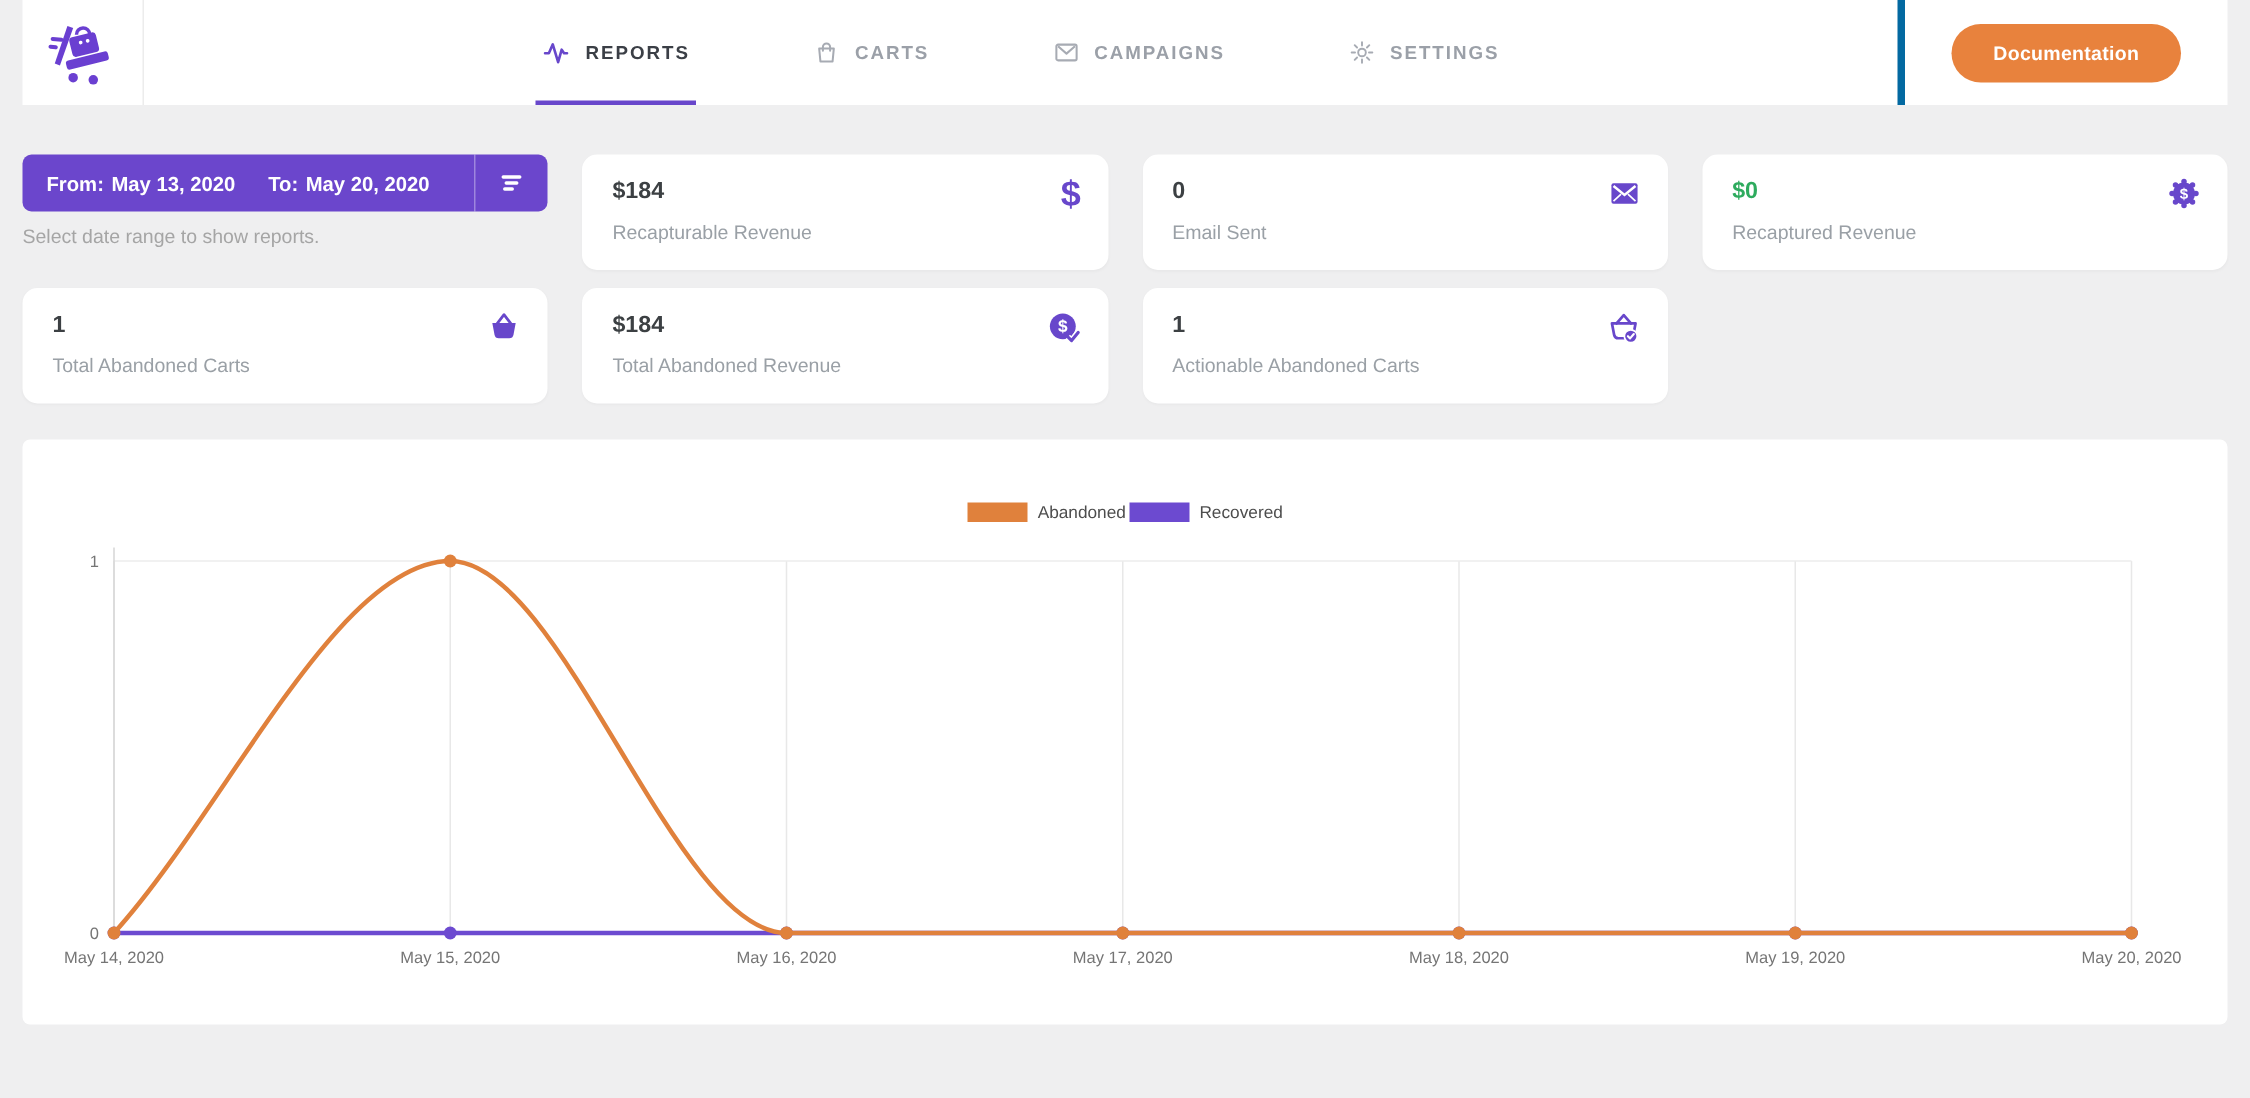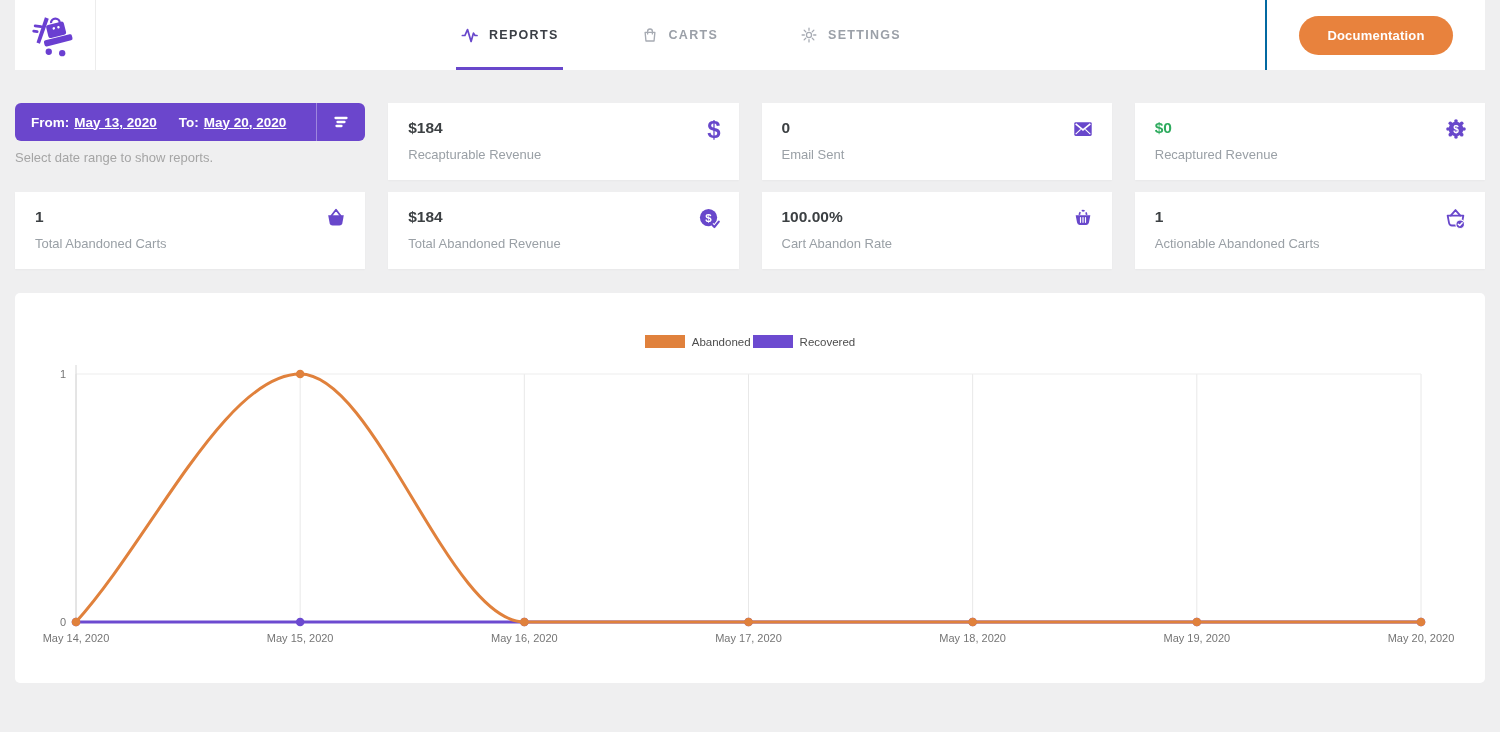--- a/index.html
+++ b/index.html
@@ -25,50 +25,50 @@
     font-size: 12.5px; font-weight: 700; letter-spacing: 1.3px;
     color: #9ba0a8; position: relative; cursor: pointer; padding: 0 4px;
   }
   .tab .ticon { display: flex; align-items: center; }
   .tab.active { color: #3b3f46; }
   .tab.active::after {
     content: ""; position: absolute; left: 0; right: 0; bottom: 0;
     height: 3px; background: #6847cb;
   }
   .header-right {
-    width: 220px; border-left: 2px solid #0369a1;
+    width: 220px; border-left: 5px solid #0369a1;
     display: flex; align-items: center; justify-content: center;
   }
   .doc-btn {
     background: #e8823d; color: #fff; border: none; cursor: pointer;
     font-family: "Liberation Sans", sans-serif;
     font-size: 13px; font-weight: 700; letter-spacing: .2px;
     padding: 12px 28px; border-radius: 20px;
   }
   
   .grid {
     margin: 33px 15px 0; display: grid;
     grid-template-columns: repeat(4, 1fr); column-gap: 23px; row-gap: 12px;
   }
   .datebar {
     height: 38px; background: #6b46cc; border-radius: 6px;
     display: flex; align-items: center; padding: 0 0 0 16px;
     color: #fff; font-size: 13.5px; cursor: pointer;
   }
   .datebar .dlabel { font-weight: 700; margin-right: 5px; }
-  .datebar .dval  { font-weight: 600; margin-right: 22px; text-decoration: underline; }
+  .datebar .dval  { font-weight: 600; margin-right: 22px; }
   .datebar .spacer { flex: 1; }
   .datebar .dsep { width: 1px; height: 38px; background: rgba(255,255,255,.35); }
   .datebar .ficon {
     width: 48px; display: flex; align-items: center; justify-content: center;
     height: 100%;
   }
   .hint { margin-top: 9px; font-size: 13px; color: #a5a5a5; }
   .card {
-    background: #fff; border-radius: 0; padding: 16px 20px 18px;
+    background: #fff; border-radius: 10px; padding: 16px 20px 18px;
     position: relative; min-height: 72px;
     box-shadow: 0 1px 2px rgba(0,0,0,.03);
   }
   .card .value { font-size: 15.5px; font-weight: 700; color: #3c4043; }
   .card .label { margin-top: 10px; font-size: 13px; color: #9aa0a6; }
   .card .cicon { position: absolute; top: 15px; right: 18px; }
   
   .chart-panel {
     margin: 24px 15px 0; background: #fff; border-radius: 5px;
     height: 390px; padding-top: 29px;
@@ -115,20 +115,29 @@
         <span class="ticon">
           <svg width="18" height="18" viewBox="0 0 24 24" fill="none" stroke="#a7abb3" stroke-width="1.8" stroke-linejoin="round">
             <path d="M5.5 8.5h13l-1.1 11.5H6.6L5.5 8.5z"></path>
             <path d="M8.8 10.5V7.2a3.2 3.2 0 0 1 6.4 0v3.3" stroke-linecap="round"></path>
           </svg>
         </span>
         <span>CARTS</span>
       </div>
       <div class="tab">
         <span class="ticon">
+          <svg width="18" height="18" viewBox="0 0 24 24" fill="none" stroke="#a7abb3" stroke-width="1.8" stroke-linejoin="round">
+            <rect x="3" y="5" width="18" height="14" rx="1.5"></rect>
+            <polyline points="4.5,6.5 12,13 19.5,6.5"></polyline>
+          </svg>
+        </span>
+        <span>CAMPAIGNS</span>
+      </div>
+      <div class="tab">
+        <span class="ticon">
           <svg width="18" height="18" viewBox="0 0 24 24" fill="none" stroke="#a7abb3" stroke-width="1.7">
             <circle cx="12" cy="12" r="3.4"></circle>
             <path d="M12 2.8v3M12 18.2v3M2.8 12h3M18.2 12h3M5.5 5.5l2.1 2.1M16.4 16.4l2.1 2.1M18.5 5.5l-2.1 2.1M7.6 16.4l-2.1 2.1" stroke-linecap="round"></path>
           </svg>
         </span>
         <span>SETTINGS</span>
       </div>
     </nav>
   <div class="header-right">
     <button class="doc-btn">Documentation</button>
@@ -194,29 +203,20 @@
         </svg></span>
     </div>
     <div class="card">
       <div class="value">$184</div>
       <div class="label">Total Abandoned Revenue</div>
       <span class="cicon"><svg width="23" height="23" viewBox="0 0 24 24">
           <circle cx="11" cy="11" r="9" fill="#6847cb"></circle>
           <text x="11" y="15.2" font-size="12" font-weight="bold" fill="#fff" text-anchor="middle" font-family="Liberation Sans, sans-serif">$</text>
           <path d="M14.5 18.3l2.6 2.6 4.6-5.6" fill="none" stroke="#fff" stroke-width="4.2"></path>
           <path d="M14.5 18.3l2.6 2.6 4.6-5.6" fill="none" stroke="#6847cb" stroke-width="2.2" stroke-linecap="round" stroke-linejoin="round"></path>
-        </svg></span>
-    </div>
-    <div class="card">
-      <div class="value">100.00%</div>
-      <div class="label">Cart Abandon Rate</div>
-      <span class="cicon"><svg width="22" height="22" viewBox="0 0 24 24">
-          <path d="M8 8.5c.4-2.6 1.8-4.6 4-4.6s3.6 2 4 4.6" fill="none" stroke="#6847cb" stroke-width="1.8" stroke-dasharray="3 2.2"></path>
-          <path d="M4 9h16l-1.5 8a3 3 0 0 1-3 2.5h-7a3 3 0 0 1-3-2.5L4 9z" fill="#6847cb"></path>
-          <path d="M9.3 11.5v5.2M12 11.5v5.2M14.7 11.5v5.2" stroke="#fff" stroke-width="1.3" stroke-linecap="round"></path>
         </svg></span>
     </div>
     <div class="card">
       <div class="value">1</div>
       <div class="label">Actionable Abandoned Carts</div>
       <span class="cicon"><svg width="23" height="23" viewBox="0 0 24 24">
           <path d="M7 9L12 3.2 17 9" fill="none" stroke="#6847cb" stroke-width="1.9" stroke-linecap="round" stroke-linejoin="round"></path>
           <path d="M3.8 9h16.4l-1.5 7.8a3.1 3.1 0 0 1-3 2.5H8.3a3.1 3.1 0 0 1-3-2.5L3.8 9z" fill="none" stroke="#6847cb" stroke-width="1.9" stroke-linejoin="round"></path>
           <circle cx="16.9" cy="17.9" r="4.5" fill="#6847cb" stroke="#fff" stroke-width="1.2"></circle>
           <path d="M14.9 17.9l1.5 1.5 2.6-3" fill="none" stroke="#fff" stroke-width="1.5" stroke-linecap="round" stroke-linejoin="round"></path>

